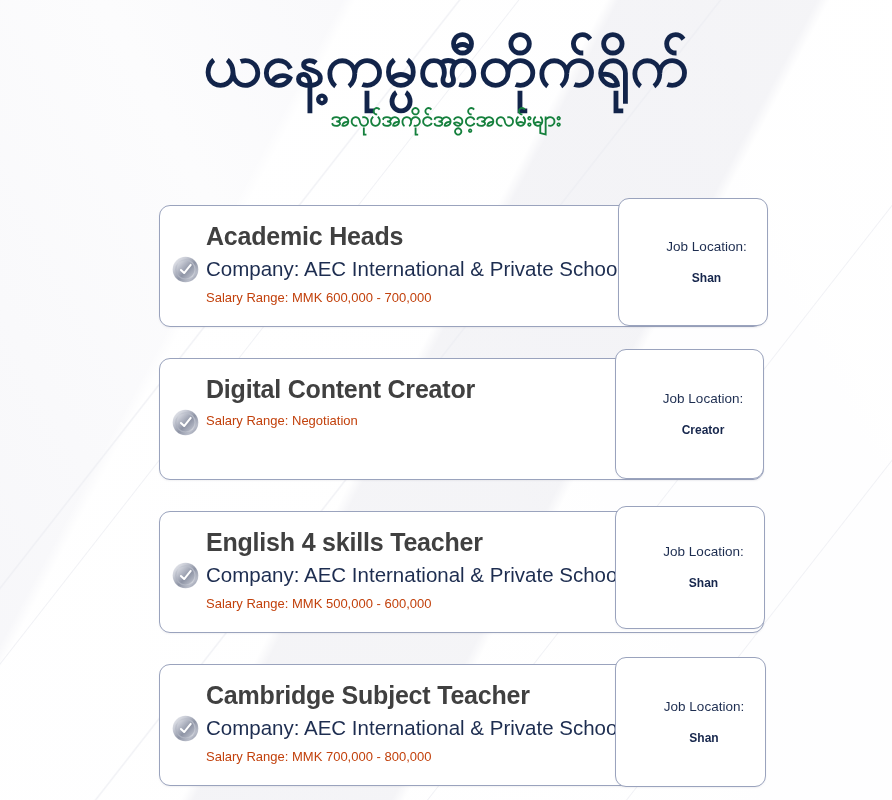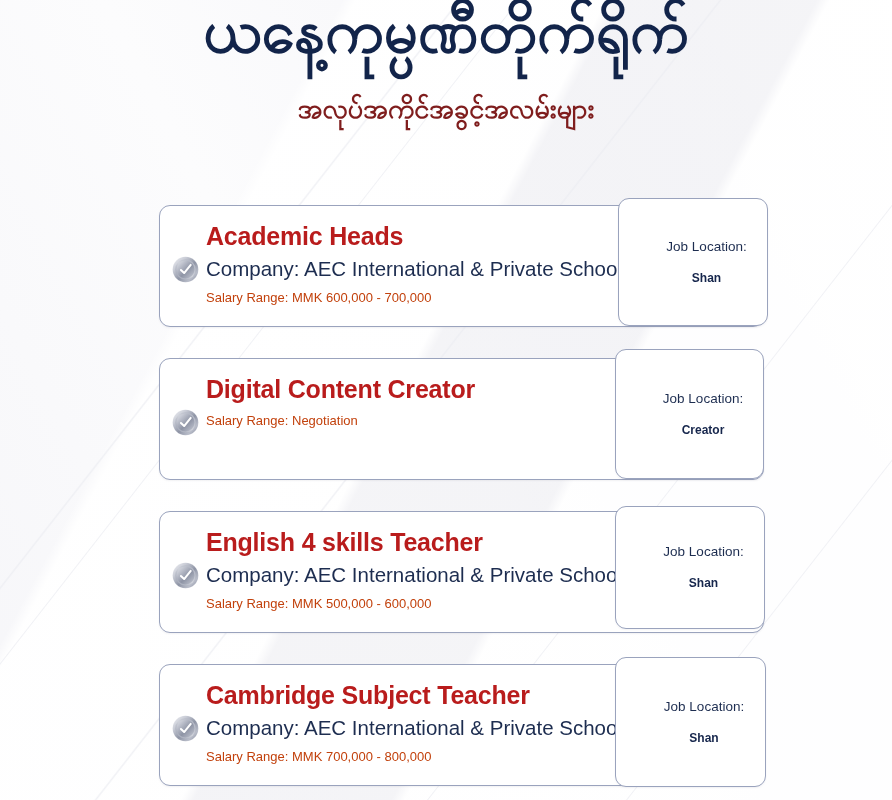--- a/index.html
+++ b/index.html
@@ -51,35 +51,36 @@
   .page {
     position: relative;
     width: 892px;
     height: 800px;
     z-index: 2;
   }
 
   
   .header {
     text-align: center;
+    padding-top: 34px;
   }
   .main-title {
     font-family: "Liberation Sans", "DejaVu Sans", sans-serif;
     font-size: 60px;
     line-height: 1.05;
     font-weight: 700;
     color: #12244a;
     letter-spacing: 0px;
   }
   .sub-title {
-    margin-top: 28px;
+    margin-top: 8px;
     font-family: "Liberation Sans", "DejaVu Sans", sans-serif;
-    font-size: 27px;
+    font-size: 21px;
     font-weight: 600;
-    color: #7f1d1d;
+    color: #15803d;
   }
 
   
   .job-list {
     position: absolute;
     left: 159px;
     top: 205px;
     width: 605px;
   }
 
@@ -106,21 +107,21 @@
   }
 
   .job-body {
     position: relative;
     z-index: 3;
   }
 
   .job-title {
     font-size: 25px;
     font-weight: 700;
-    color: #b91c1c;
+    color: #404040;
     letter-spacing: -0.2px;
     line-height: 1.18;
     white-space: nowrap;
   }
   .job-company {
     margin-top: 4px;
     font-size: 20.5px;
     font-weight: 400;
     color: #1d2d50;
     line-height: 1.3;

